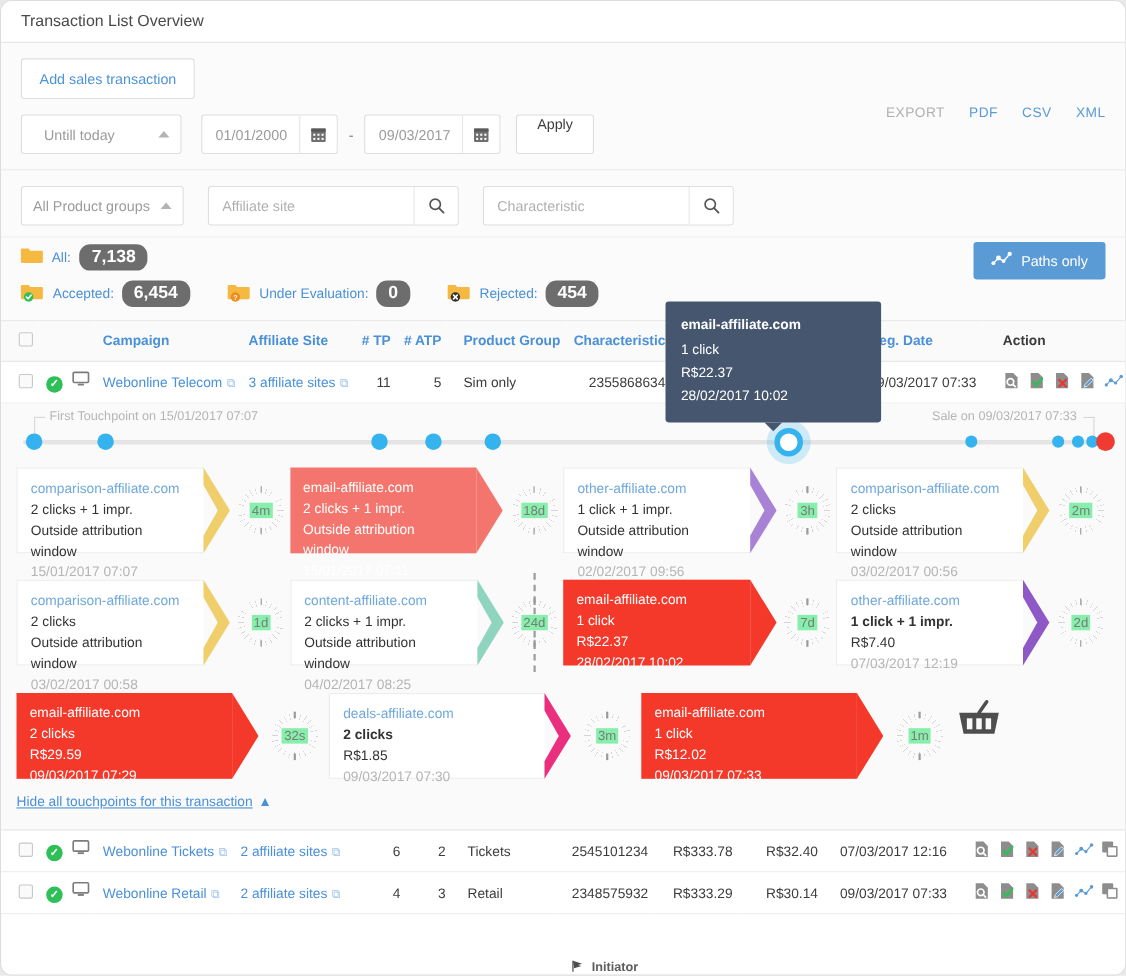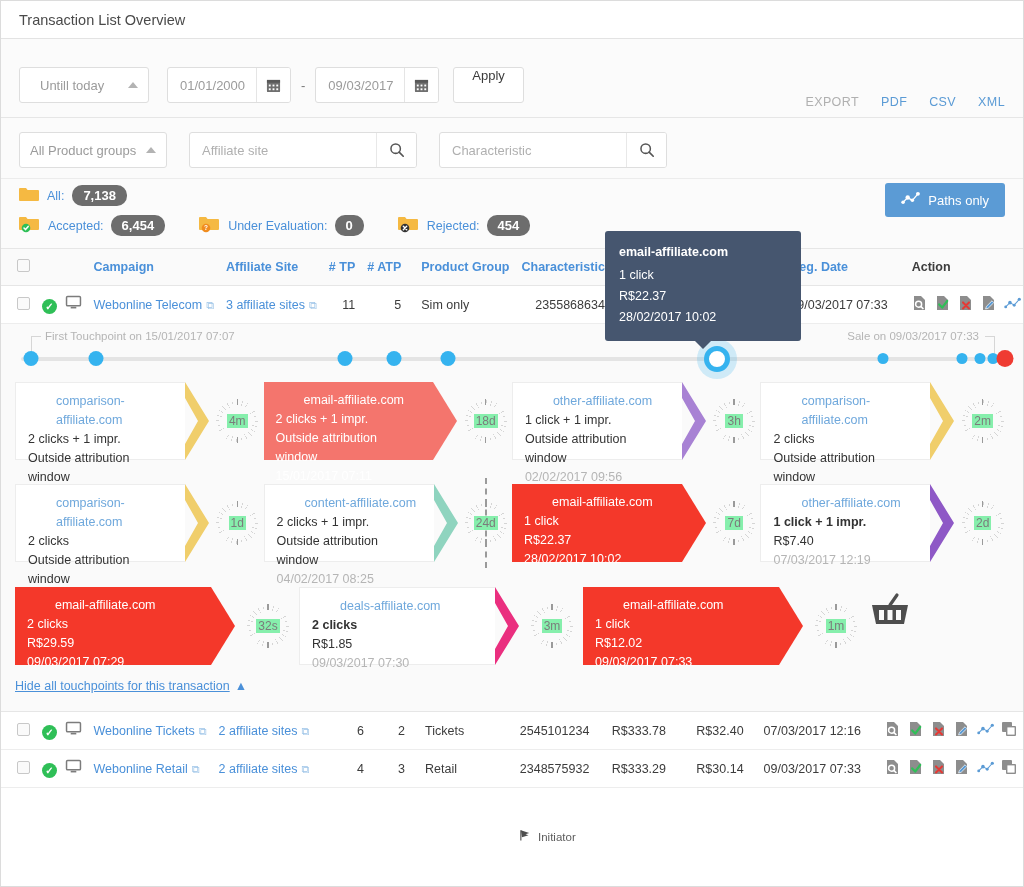--- a/index.html
+++ b/index.html
@@ -10,21 +10,21 @@
     font-family:"Liberation Sans", sans-serif;
     font-size:13px;
     color:#333;
     overflow:hidden;
   }
   .app {
     position:relative;
     width:1024px; height:887px;
     background:#ffffff;
     border:1px solid #dcdcdc;
-    border-radius:0;
+    border-radius:11px;
     overflow:hidden;
   }
 
   
   .titlebar {
     height:38px;
     border-bottom:1px solid #e3e3e3;
     display:flex; align-items:center;
     padding-left:18px;
     background:#fff;
@@ -64,21 +64,21 @@
     border:1px solid #dedede;
     background:#fff;
     border-radius:3px;
     height:36px;
     display:flex; align-items:center;
     padding:0 10px;
     color:#9b9b9b;
     font-size:13px;
     position:relative;
   }
-  .select { width:130px; justify-content:space-between; cursor:pointer;padding-left:20px;}
+  .select { width:146px; justify-content:space-between; cursor:pointer;padding-left:20px;}
   .caret-up {
     width:0;height:0;
     border-left:5px solid transparent;
     border-right:5px solid transparent;
     border-bottom:6px solid #b3b3b3;
   }
   .dateinput {
     display:flex; align-items:stretch;
     border:1px solid #dedede; border-radius:3px; background:#fff;
     height:36px; overflow:hidden;
@@ -133,21 +133,21 @@
     color:#8d8d8d; cursor:pointer;
   }
 
   
   .counters { padding:6px 18px 12px 18px; background:#fbfbfb; position:relative;}
   .crow { display:flex; align-items:center; gap:8px; margin-bottom:9px;}
   .crow2 { display:flex; align-items:center; gap:8px; }
   .cgroup { display:flex; align-items:center; gap:7px; margin-right:26px;}
   .clabel { color:#4a90d9; font-size:12.5px; }
   .pill {
-    background:#6d6d6d; color:#fff; font-size:13px; font-weight:bold;
+    background:#6d6d6d; color:#fff; font-size:16px; font-weight:bold;
     border-radius:10px; padding:3px 11px; min-width:28px; text-align:center;
   }
   .pathsonly {
     position:absolute; right:18px; top:4px;
     background:#5b9bd5; color:#fff; border:0; border-radius:3px;
     height:34px; padding:0 16px; display:flex; align-items:center; gap:8px;
     font-size:13px; cursor:pointer;
   }
 
   
@@ -205,21 +205,21 @@
     border-left:8px solid transparent; border-right:8px solid transparent;
     border-top:8px solid #46566f;
   }
 
   .tprow { position:relative; display:flex; align-items:flex-start; padding:0 14px; height:86px;}
   .tp {
     position:relative; height:78px; width:196px;
     background:#fff; border:1px solid #ededed; border-right:0;
     padding:9px 12px 0 12px; font-size:12.5px; line-height:19px;
   }
-  .tp .dom { color:#6fa8dc;margin-left:28px; }
+  .tp .dom { color:#6fa8dc; }
   .tp .mid { color:#333; }
   .tp .date { color:#b5b5b5; }
   .tp.red { background:#f4756d; border:0; color:#fff;}
   .tp.red .dom, .tp.red .mid, .tp.red .dim, .tp.red .date { color:#fff; }
   .tp.redstrong { background:#f4382a; border:0; color:#fff;}
   .tp.redstrong .dom, .tp.redstrong .mid, .tp.redstrong .dim, .tp.redstrong .date { color:#fff; }
   .chev { width:26px; height:78px; position:relative; flex:0 0 26px;}
   .chev svg { display:block; }
   .gap { width:62px; height:78px; display:flex; align-items:center; justify-content:center; position:relative;}
   .clock {
@@ -254,20 +254,21 @@
 </head>
 <body>
 
 <div class="app">
 
   <div class="titlebar">
     <span class="ttl">Transaction List Overview</span>
   </div>
 
   <div class="toolbar">
+    <div class="btn-add">Add sales transaction</div>
 
     <div class="exports">
       <span class="lbl">EXPORT</span>
       <span class="lnk">PDF</span>
       <span class="lnk">CSV</span>
       <span class="lnk">XML</span>
     </div>
 
     <div class="filterrow">
       <div class="select">
@@ -594,21 +595,21 @@
         <div class="clock">
           <div class="tickring"></div>
             <div class="hm t"></div>
             <div class="hm b"></div>
           <span class="lbl">2m</span>
         </div>
       </div>
     </div>
 
     
-    <div class="tag" style="left:518px; top:505px;">
+    <div class="tag" style="left:518px; top:505px;font-weight:bold;">
       <span>
         <svg width="13" height="13" viewBox="0 0 14 14">
             <path d="M2 1.4l9 3-4 1.2 3.2 1.1-7 2.2z" fill="#4e4e4e"></path>
             <line x1="2" y1="1.4" x2="2" y2="12.4" stroke="#4e4e4e" stroke-width="1.2"></line>
           </svg>
       </span>
       <span>Initiator</span>
     </div>
 
     

